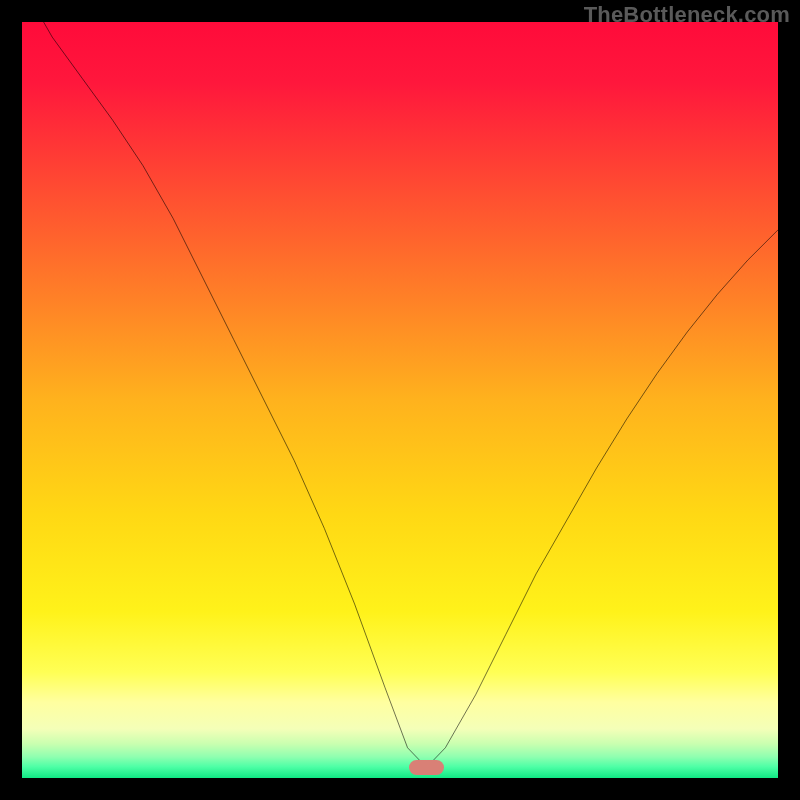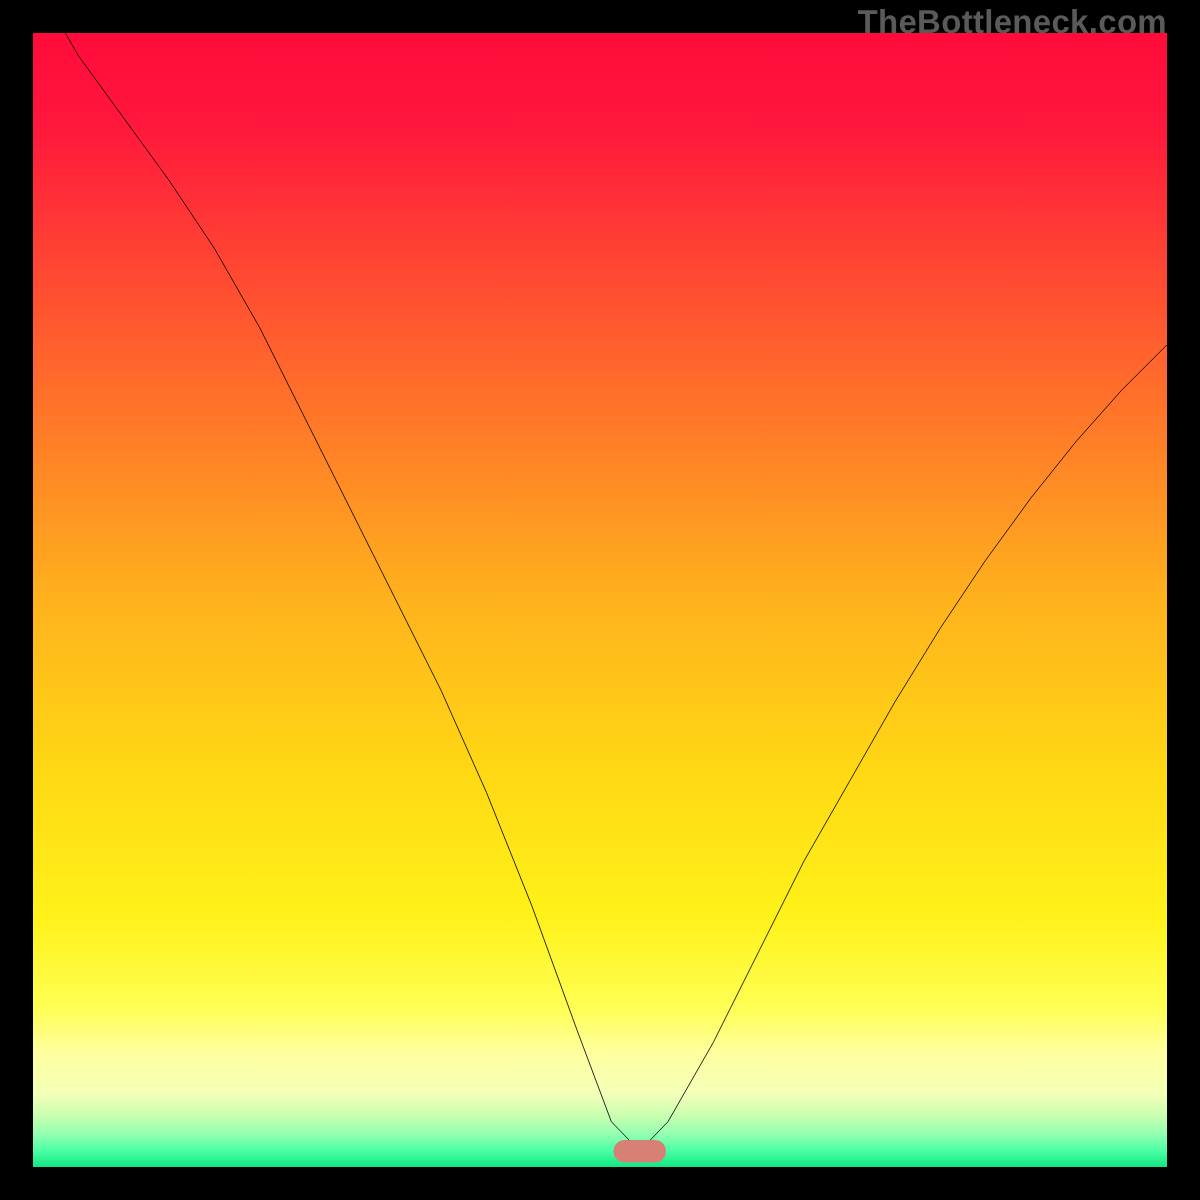--- a/index.html
+++ b/index.html
@@ -42,21 +42,21 @@
     pointer-events: none;
   }
   .marker {
     position: absolute;
     border-radius: 999px;
     pointer-events: none;
   }
   .attribution {
     position: absolute;
     top: 2px;
-    right: 22px;
+    right: 10px;
     font-family: Arial, Helvetica, sans-serif;
     font-size: 22px;
     font-weight: 600;
     color: #5a5a5a;
     letter-spacing: 0.2px;
   }
 </style>
 </head>
 <body>
 

